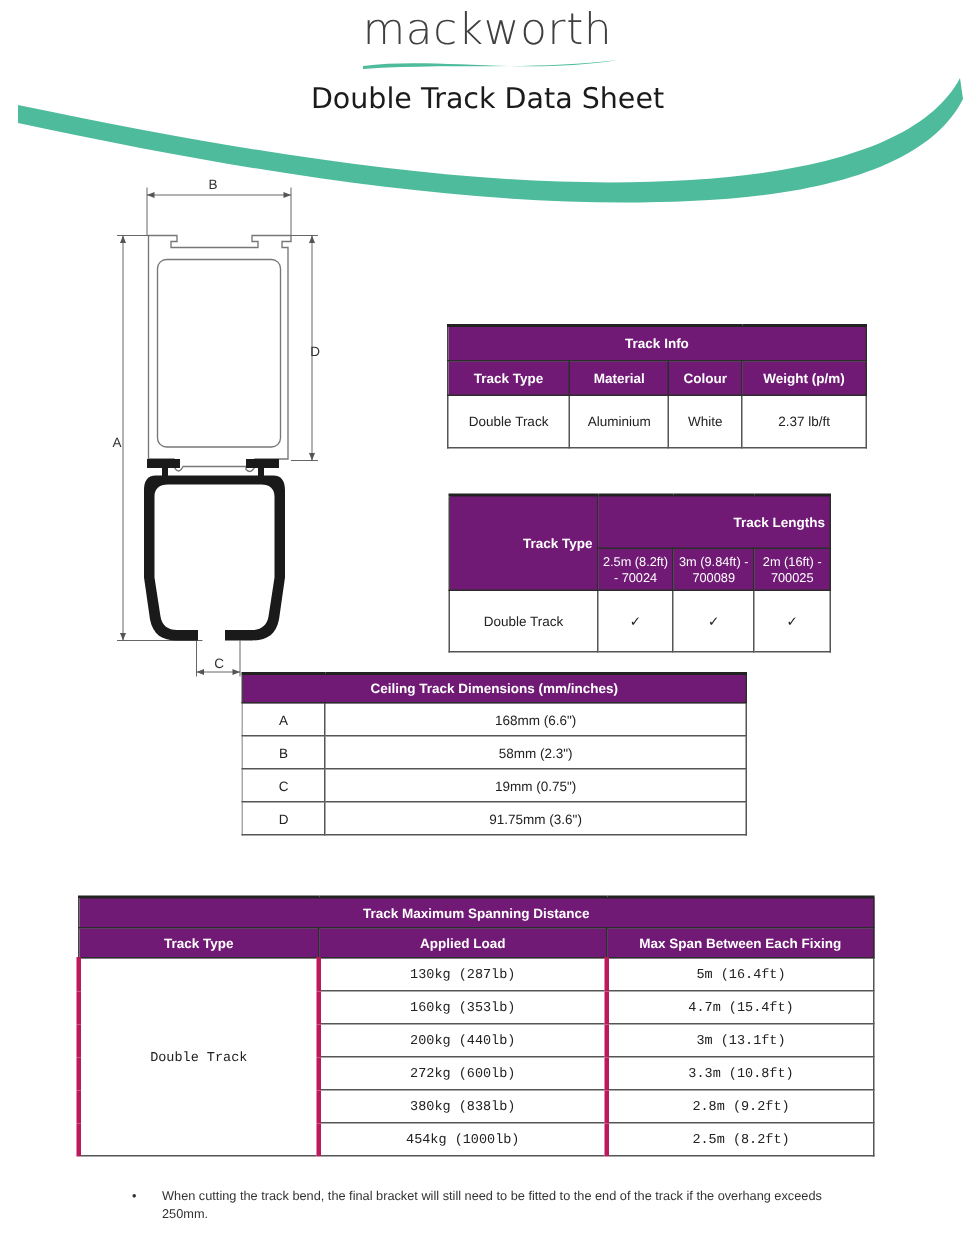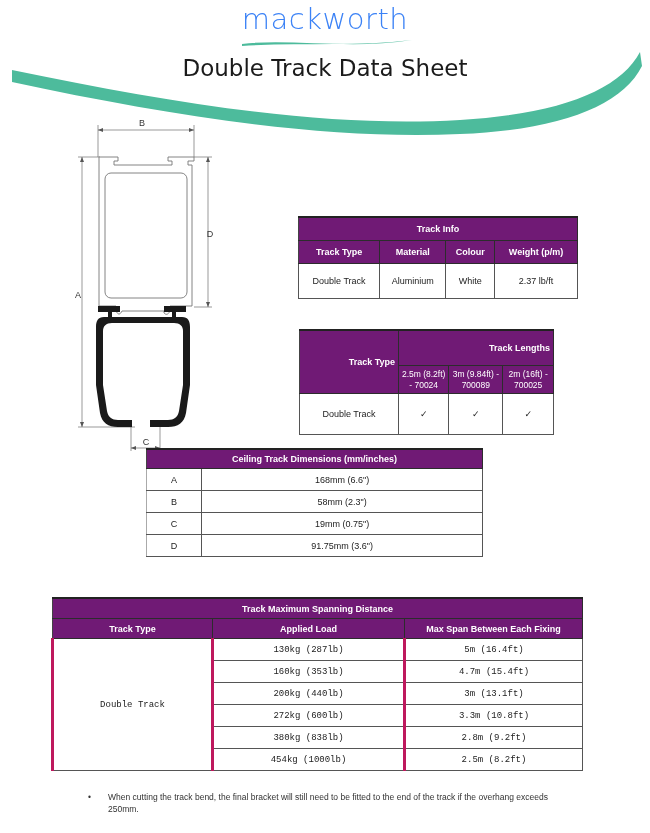--- a/index.html
+++ b/index.html
@@ -1,45 +1,45 @@
 <!DOCTYPE html>
 <html><head>
 <meta charset="utf-8">
 <style>
   html, body { margin:0; padding:0; background:#ffffff; }
   body { width:650px; height:833px; position:relative; overflow:hidden;
          font-family:"Liberation Sans", "DejaVu Sans", sans-serif; color:#222; }
 
   .logo { position:absolute; left:0; width:650px; top:2px; text-align:center;
           font-family:"DejaVu Sans", sans-serif; font-weight:300; font-size:29px;
-          color:#3b82f6; letter-spacing:0.5px; }
+          color:#404040; letter-spacing:0.5px; }
   .logo-swoosh { position:absolute; left:240px; top:36px; }
   .doc-title { position:absolute; left:0; width:650px; top:55px; text-align:center;
-               font-family:"DejaVu Sans", sans-serif; font-size:23px; color:#1b1b1b; }
+               font-family:"DejaVu Sans", sans-serif; font-size:19px; color:#1b1b1b; }
   .band { position:absolute; left:0; top:0; }
   .drawing { position:absolute; left:60px; top:115px; }
 
   table { border-collapse:collapse; position:absolute; font-size:9px; }
   td, th { text-align:center; vertical-align:middle; padding:0 3px; }
   th { background:#701a75; color:#ffffff; font-weight:bold; font-size:9px; }
   .bordered { border:1px solid #222; }
   .bordered td { border:1px solid #555; background:#fff; color:#222; }
   .bordered th { border:1px solid #2c2c2c; border-left-color:#444; }
   .bordered th.title { border-top:2px solid #222; }
 
   #track-info { left:298px; top:216px; width:280px; }
   #track-info th { height:22px; }
   #track-info td { height:34px; }
 
   #track-lengths { left:299px; top:329px; width:255px; }
   #track-lengths th.title { height:34px;text-align:right; }
   #track-lengths th.sub { height:27px; font-size:8.5px; font-weight:normal; line-height:11px; padding:0 1px; }
   #track-lengths td { height:40px; }
 
-  #dims { left:146px; top:448px; width:337px; }
+  #dims { left:161px; top:448px; width:337px; }
   #dims th { height:18px; }
   #dims td { height:21px; border-left:1px solid #aaa; }
 
   #span { left:51px; top:597px; width:532px; }
   #span th { height:19px; }
   #span td { height:21px; border-left:3px solid #be185d;font-family:Liberation Mono, monospace; }
 
   .note { position:absolute; left:108px; top:791px; width:470px; font-size:8.5px;
           color:#333; line-height:12px; }
   .bullet { position:absolute; left:-20px; top:0; }

